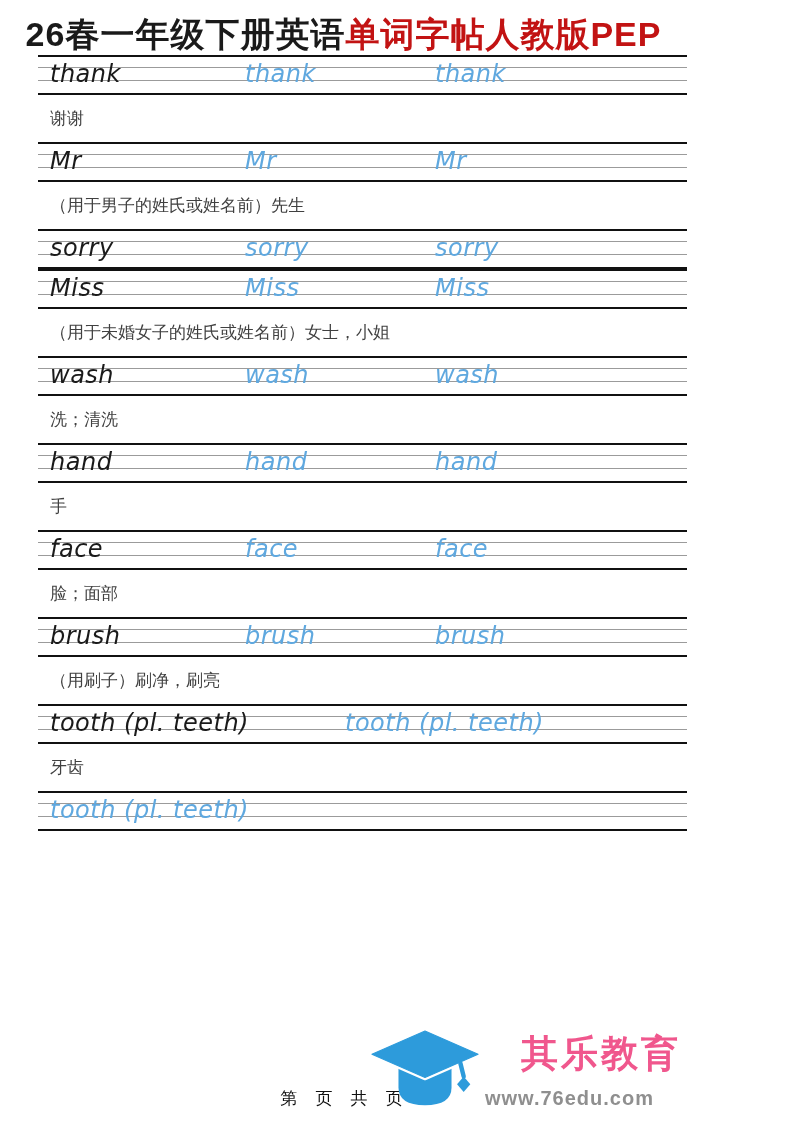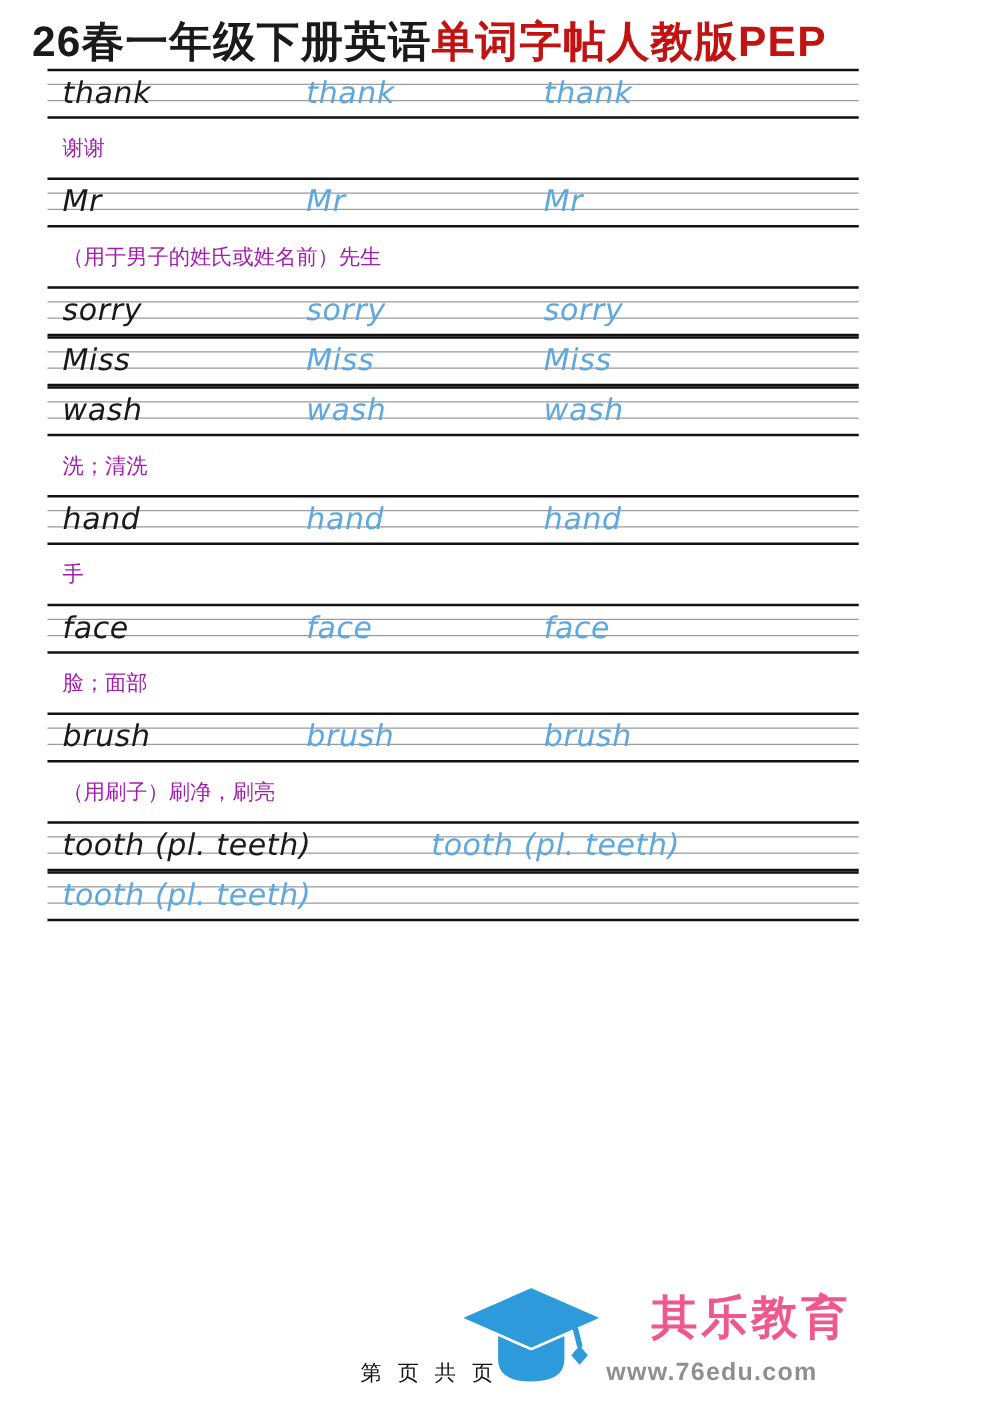--- a/index.html
+++ b/index.html
@@ -64,50 +64,50 @@
     text-align:right;
   }
   .word.black{color:var(--word-black);font-weight:500;left:12px;}
   .word.trace{color:var(--trace-blue);font-weight:400;}
   .meaning{
     height:47px;
     display:flex;
     align-items:center;
     padding-left:12px;
     font-size:17px;
-    color:#a21caf;
+    color:#404040;
     font-family:"Liberation Serif","DejaVu Serif",serif;
   }
   .practice-extra{margin-top:0;}
   .footer-pagenum{
     position:absolute;
     left:50%;
     transform:translateX(-50%);
     bottom:12px;
     font-size:17px;
     letter-spacing:4px;
     color:#111;
-    font-family:Liberation Sans, sans-serif;
+    font-family:Liberation Mono, monospace;
     white-space:nowrap;
   }
   .logo{
     position:absolute;
     right:6px;
     bottom:8px;
     display:flex;
     align-items:center;
   }
   .logo svg{display:block;margin-right:4px;}
   .logo-name{
     font-size:37px;
     font-weight:bold;
     color:var(--logo-pink);
     line-height:1.05;
     letter-spacing:3px;
-    font-family:Liberation Sans, sans-serif;
+    font-family:Liberation Serif, serif;
     margin-left:36px;
   }
   .logo-url{
     font-size:20px;
     font-weight:bold;
     color:var(--logo-url-gray);
     line-height:1.1;
     letter-spacing:1px;
     font-family:"Liberation Sans",sans-serif;
     margin-top:14px;
@@ -159,20 +159,21 @@
       <div class="word-unit">
         <div class="ruling">
           <i class="l l1"></i>
           <i class="l l2"></i>
           <i class="l l3"></i>
           <i class="l l4"></i>
           <span class="word black">Miss</span>
           <span class="word trace" style="left: 207px;">Miss</span>
           <span class="word trace" style="left: 397px;">Miss</span>
         </div>
+        <div class="meaning">（用于未婚女子的姓氏或姓名前）女士，小姐</div>
       </div>
       <div class="word-unit">
         <div class="ruling">
           <i class="l l1"></i>
           <i class="l l2"></i>
           <i class="l l3"></i>
           <i class="l l4"></i>
           <span class="word black">wash</span>
           <span class="word trace" style="left: 207px;">wash</span>
           <span class="word trace" style="left: 397px;">wash</span>
@@ -217,20 +218,21 @@
       </div>
       <div class="word-unit">
         <div class="ruling">
           <i class="l l1"></i>
           <i class="l l2"></i>
           <i class="l l3"></i>
           <i class="l l4"></i>
           <span class="word black">tooth (pl. teeth)</span>
           <span class="word trace" style="left: 307px;">tooth (pl. teeth)</span>
         </div>
+        <div class="meaning">牙齿</div>
       </div>
       <div class="word-unit practice-extra">
         <div class="ruling">
           <i class="l l1"></i>
           <i class="l l2"></i>
           <i class="l l3"></i>
           <i class="l l4"></i>
           <span class="word trace" style="left: 12px;">tooth (pl. teeth)</span>
         </div>
       </div>

